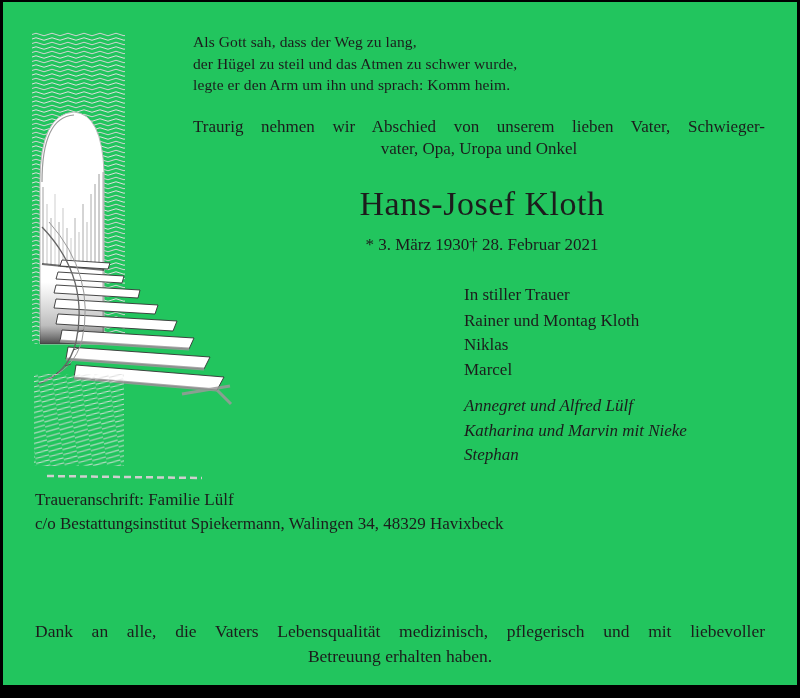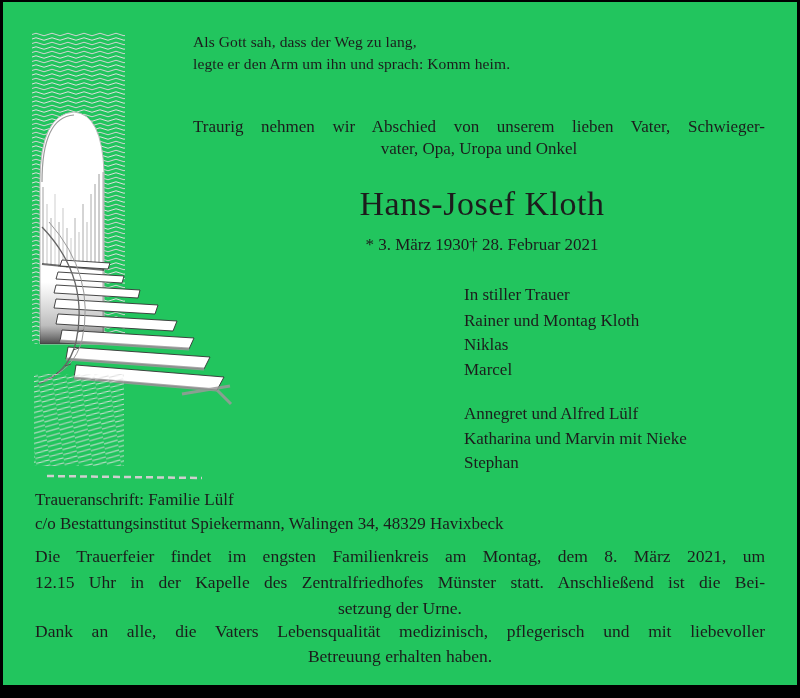--- a/index.html
+++ b/index.html
@@ -34,21 +34,21 @@
     font-size: 34px; text-align: center; letter-spacing: 0.5px;
   }
   .dates {
     left: 190px; top: 233px; width: 578px;
     font-size: 17px; display: flex; justify-content: center; 
   }
 
   
   .mourners { left: 461px; top: 281px; font-size: 17px; line-height: 24.5px; }
   .mourning-intro { margin-bottom: 1px; }
-  .mourner-group2 { margin-top: 20px; }
+  .mourner-group2 { margin-top: 12px; font-style: italic; }
 
   
   .address { left: 32px; top: 486px; font-size: 17px; line-height: 23.5px; }
   .funeral { left: 32px; top: 541px; width: 730px; font-size: 17.5px; line-height: 26px; }
   .thanks  { left: 32px; top: 617px; width: 730px; font-size: 17.5px; line-height: 24.5px; }
 
   .jfull { text-align: justify; text-align-last: justify; }
   .jlast { text-align: center; }
 </style>
 </head>
@@ -130,20 +130,21 @@
       </g>
 
       <rect x="2" y="342" width="90" height="92" fill="url(#scribble)"></rect>
 
       <path d="M15,444 L170,446" stroke="#cfcfcf" stroke-width="2.5" stroke-dasharray="7 4" fill="none"></path>
     </svg>
   </div>
 
   <div class="abs verse">
     <div>Als Gott sah, dass der Weg zu lang,</div>
+    <div>der Hügel zu steil und das Atmen zu schwer wurde,</div>
     <div>legte er den Arm um ihn und sprach: Komm heim.</div>
   </div>
 
   <div class="abs intro">
     <div class="jfull">Traurig nehmen wir Abschied von unserem lieben Vater, Schwieger-</div>
     <div class="jlast">vater, Opa, Uropa und Onkel</div>
   </div>
 
   <div class="abs name">Hans-Josef Kloth</div>
 
@@ -164,24 +165,19 @@
       <div>Katharina und Marvin mit Nieke</div>
       <div>Stephan</div>
     </div>
   </div>
 
   <div class="abs address">
     <div>Traueranschrift: Familie Lülf</div>
     <div>c/o Bestattungsinstitut Spiekermann, Walingen 34, 48329 Havixbeck</div>
   </div>
 
-  <div class="abs funeral">
-    <div class="jfull">Die Trauerfeier findet im engsten Familienkreis am Montag, dem 8. März 2021, um</div>
-    <div class="jfull">12.15 Uhr in der Kapelle des Zentralfriedhofes Münster statt. Anschließend ist die Bei-</div>
-    <div class="jlast">setzung der Urne.</div>
-  </div>
 
   <div class="abs thanks">
     <div class="jfull">Dank an alle, die Vaters Lebensqualität medizinisch, pflegerisch und mit liebevoller</div>
     <div class="jlast">Betreuung erhalten haben.</div>
   </div>
 
 </div>
 
 </body></html>

